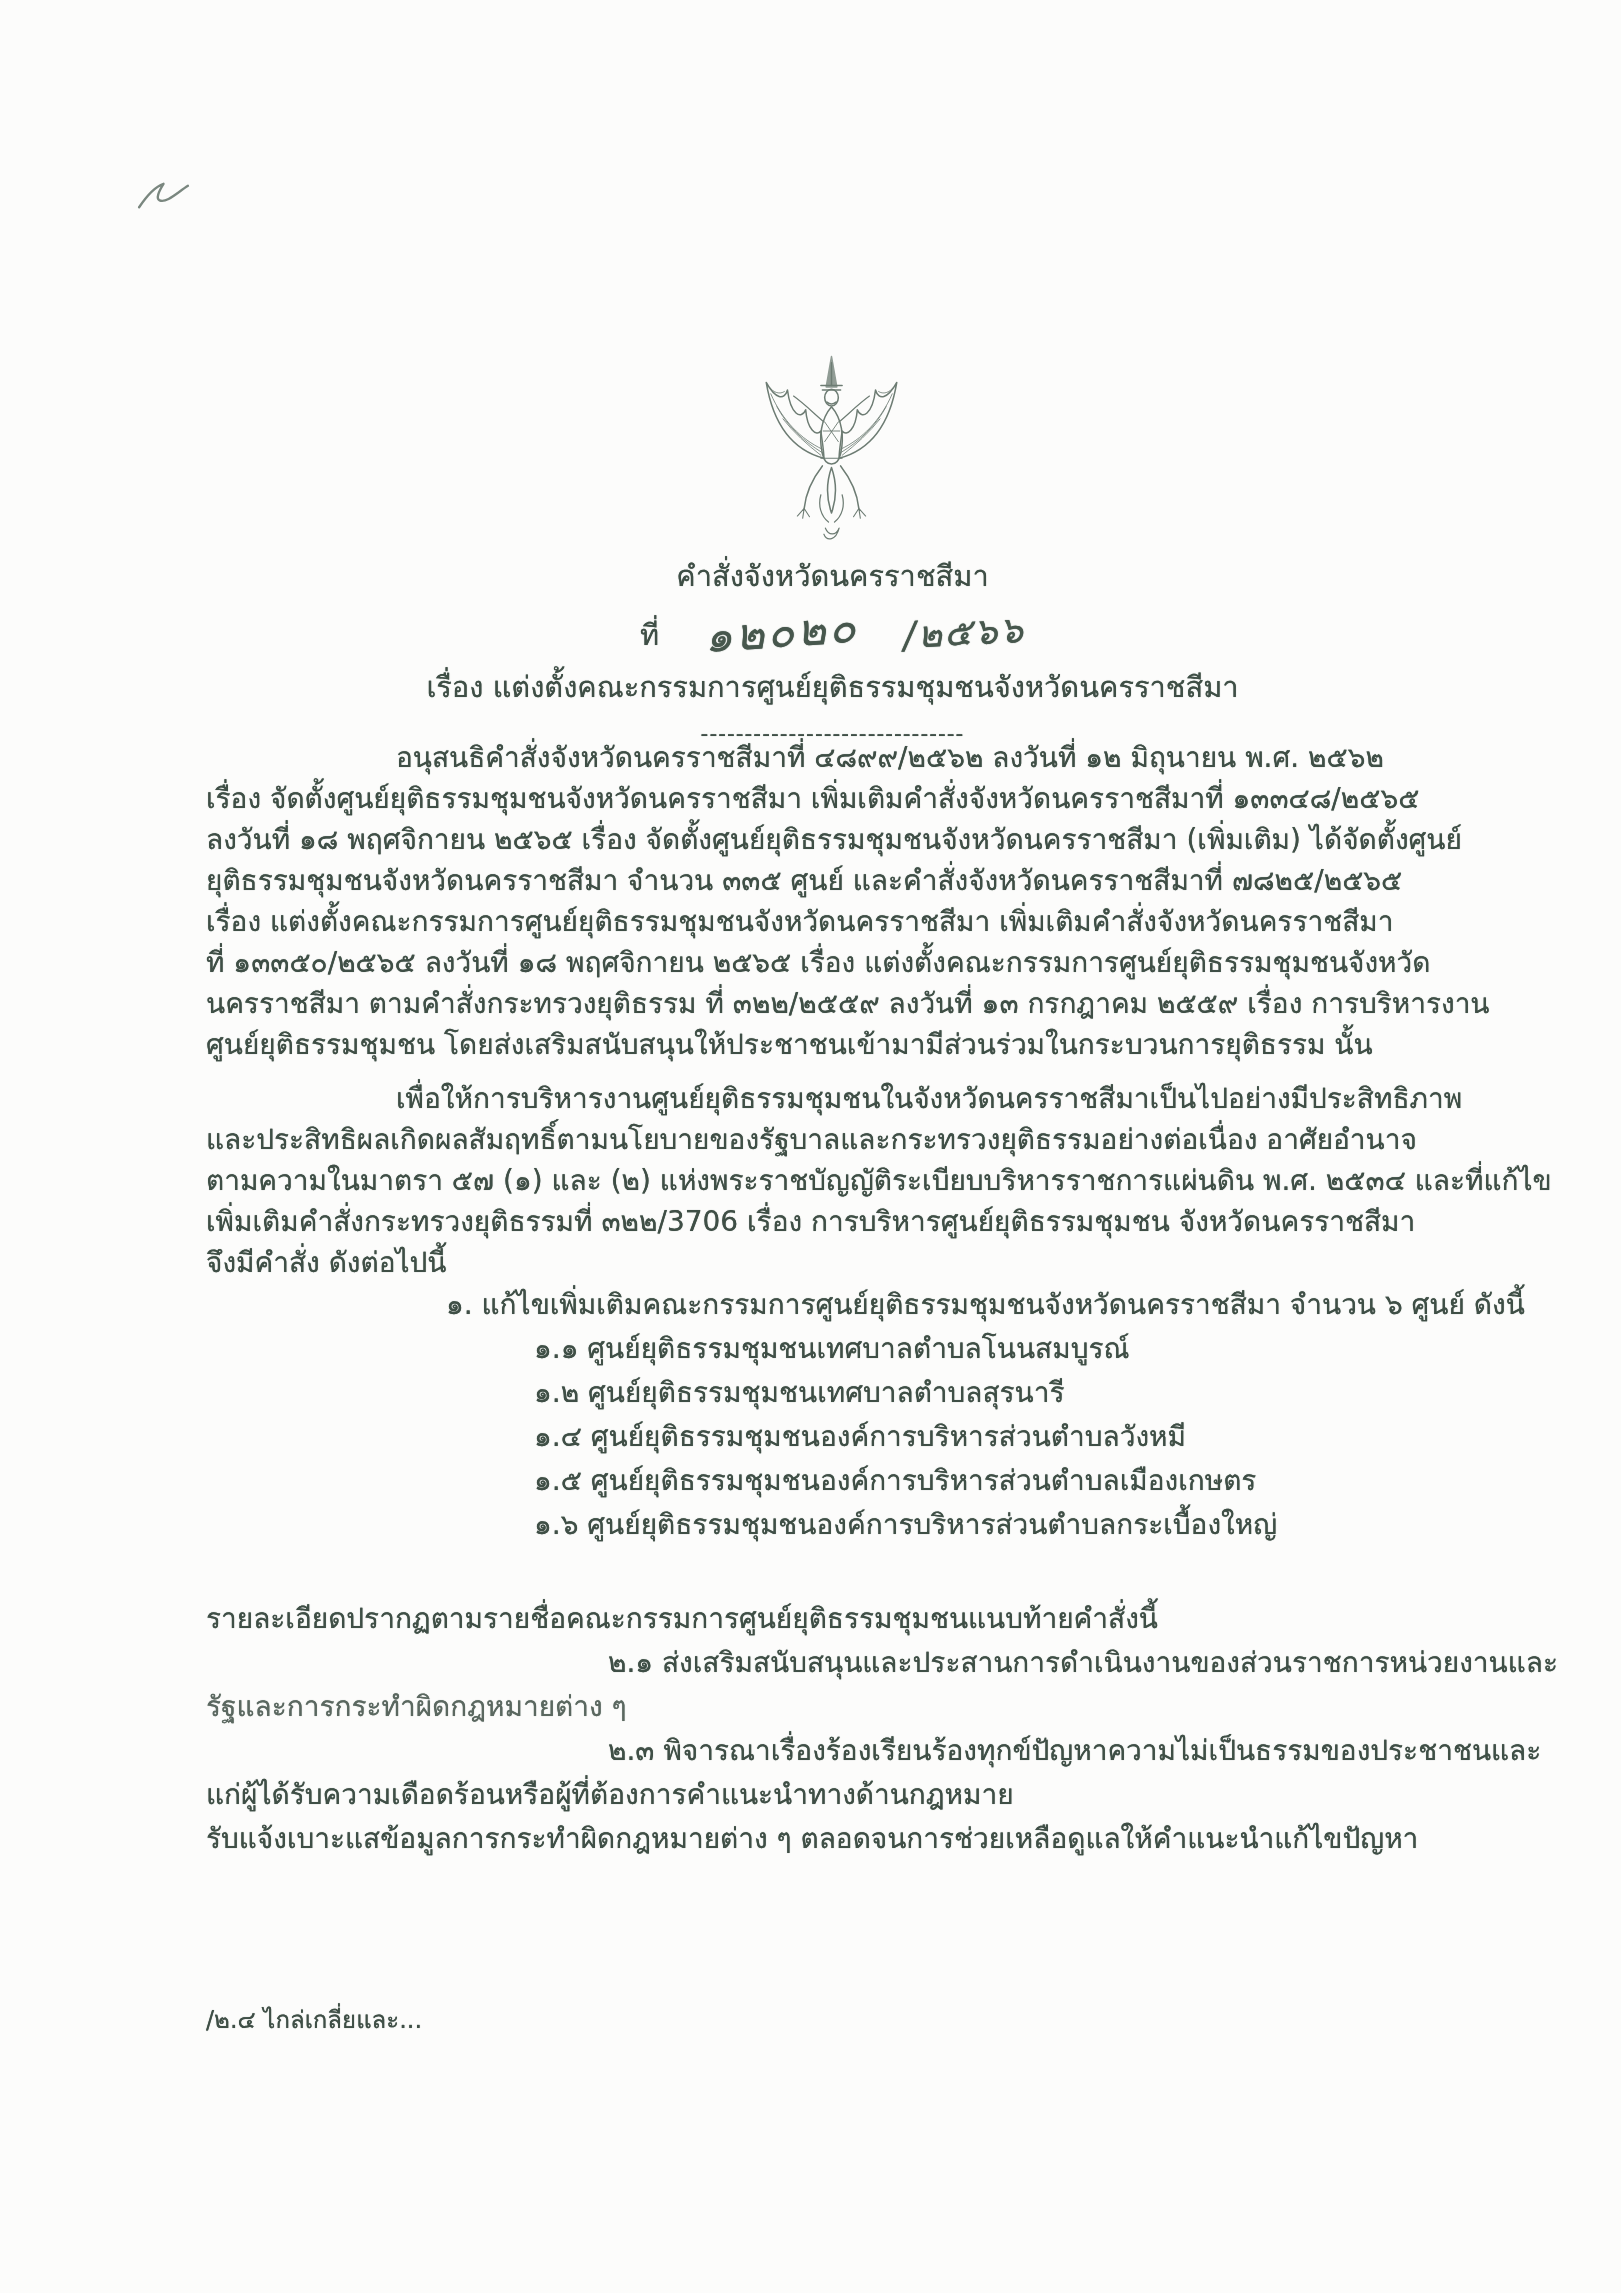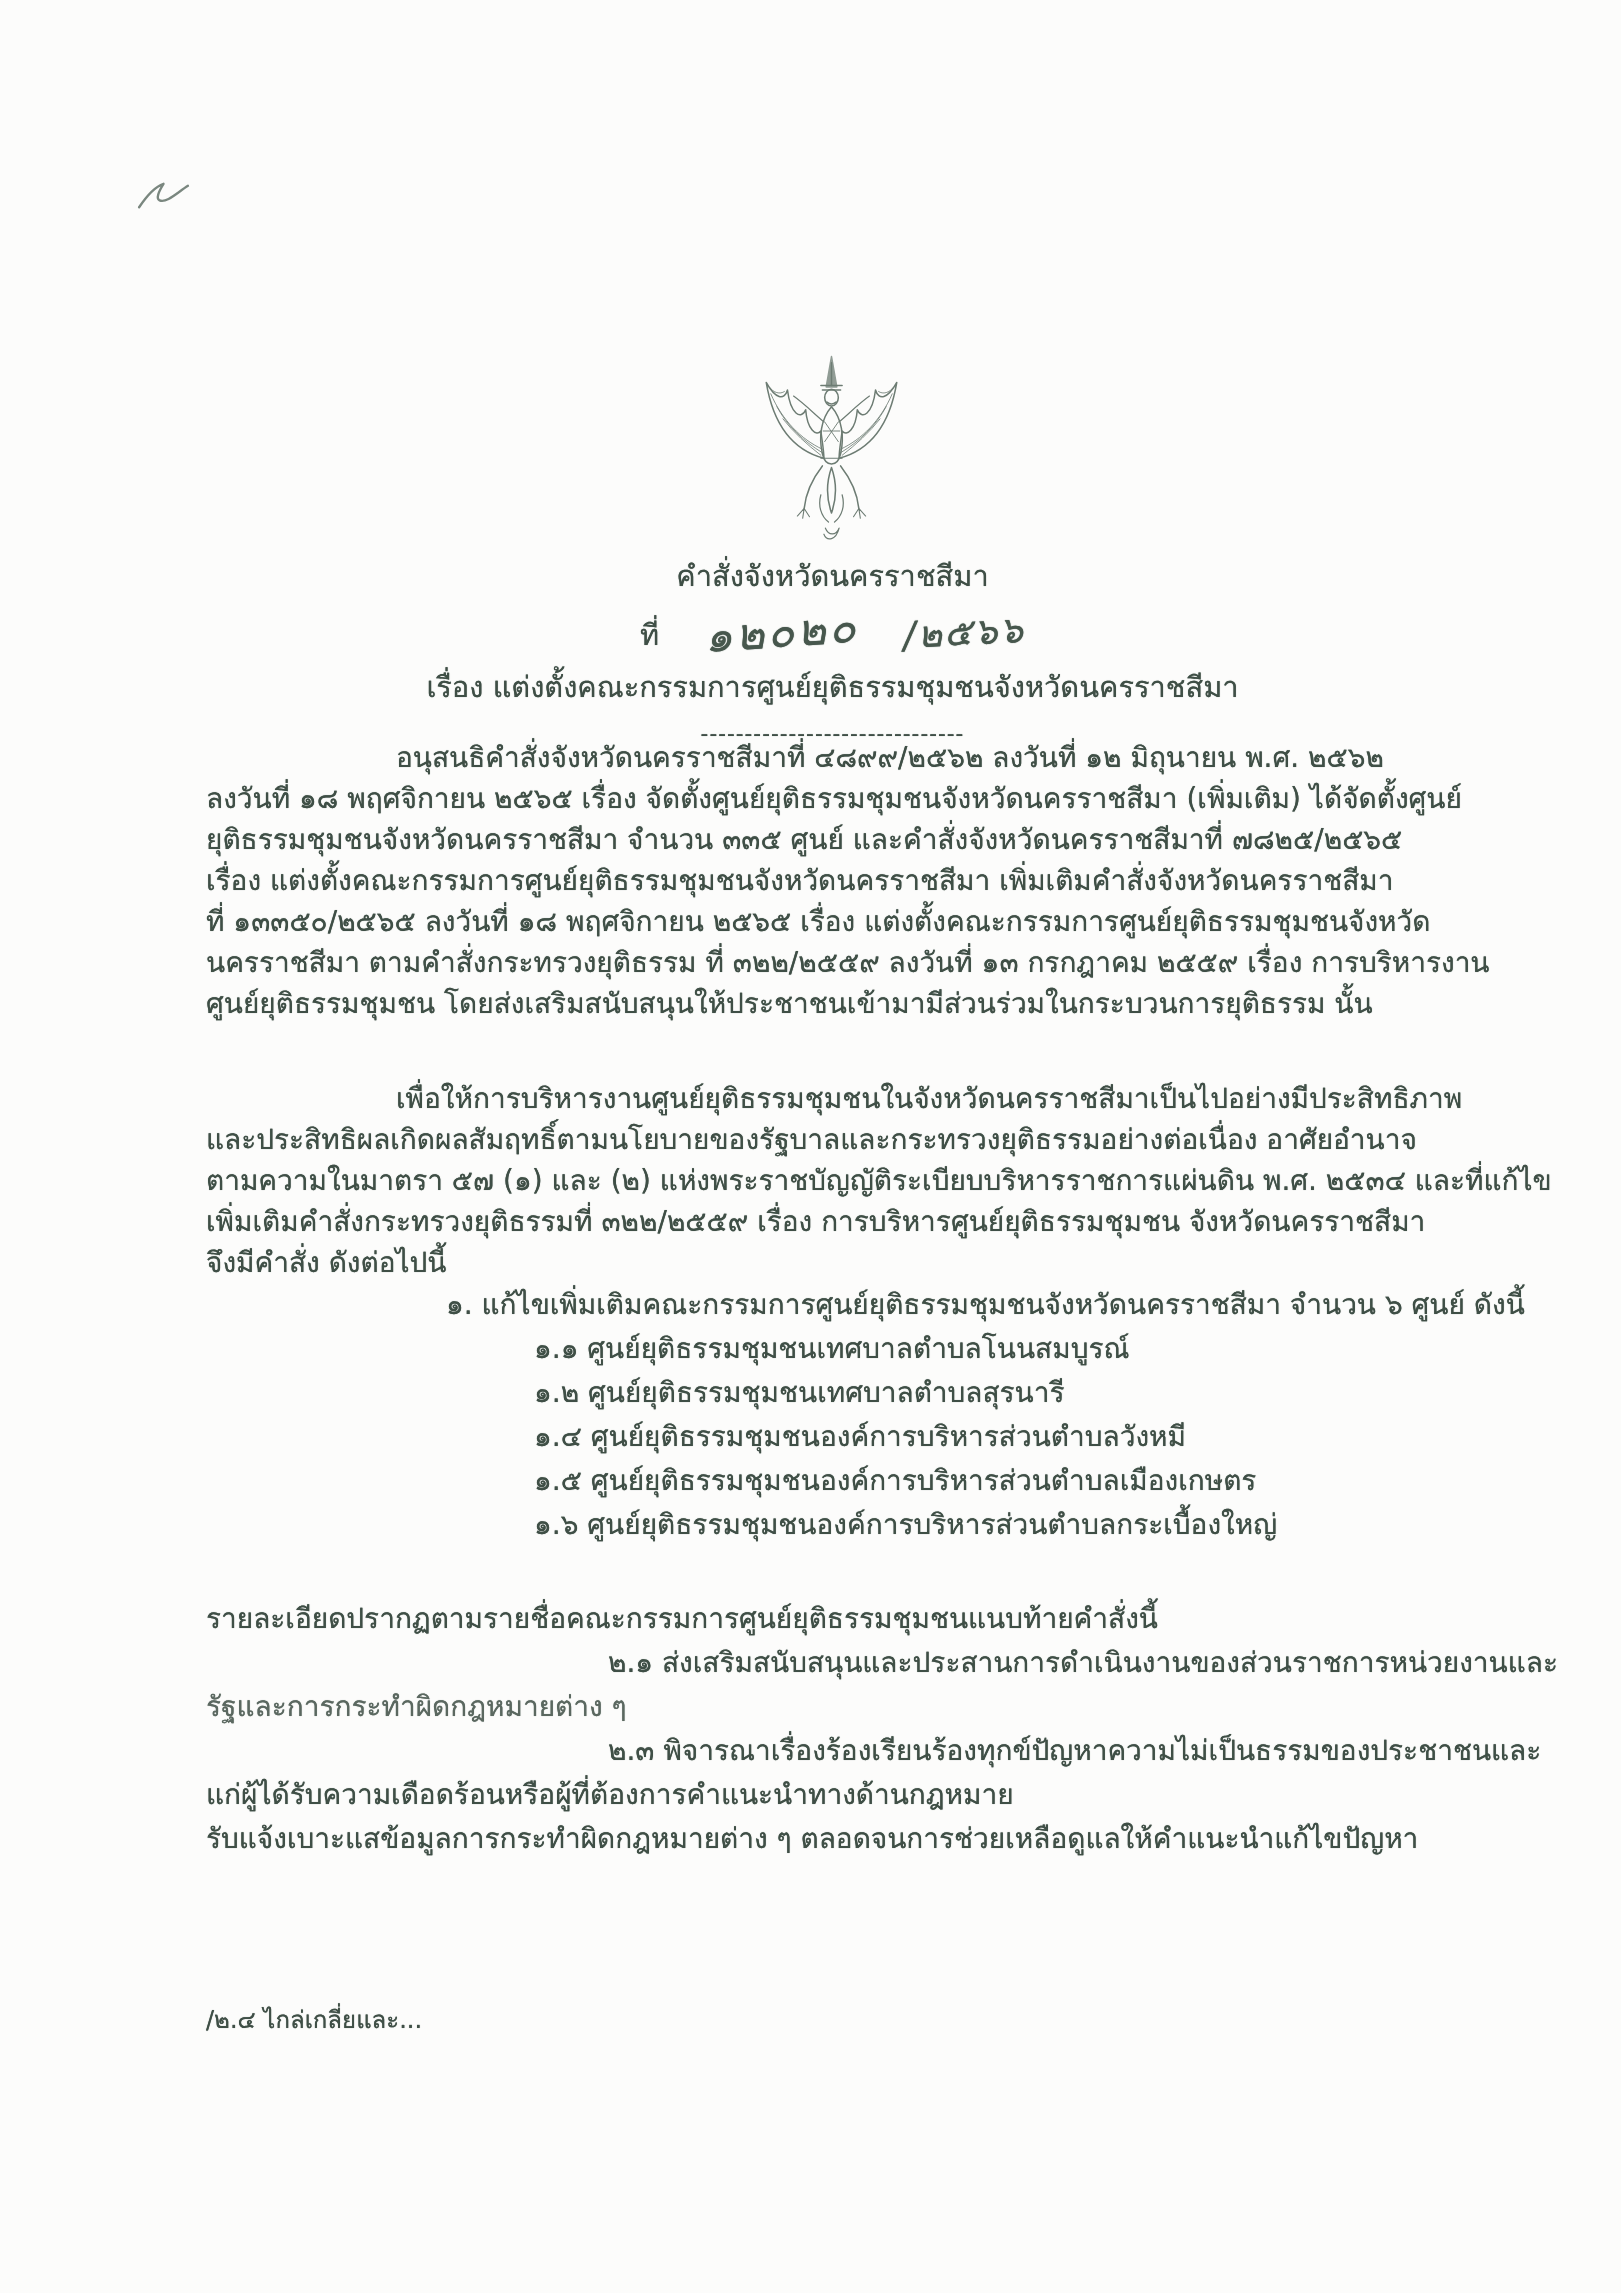--- a/index.html
+++ b/index.html
@@ -123,33 +123,34 @@
       <span>ที่</span>
       <span class="handwriting">๑๒๐๒๐</span>
       <span class="handwriting year">/๒๕๖๖</span>
     </div>
     <div class="doc-subject">เรื่อง  แต่งตั้งคณะกรรมการศูนย์ยุติธรรมชุมชนจังหวัดนครราชสีมา</div>
     <div class="divider">------------------------------</div>
   </div>
 
   <div class="block b-p1 txt">
     <div class="line ind-first">อนุสนธิคำสั่งจังหวัดนครราชสีมาที่ ๔๘๙๙/๒๕๖๒ ลงวันที่ ๑๒ มิถุนายน พ.ศ. ๒๕๖๒</div>
+    <div class="line">เรื่อง จัดตั้งศูนย์ยุติธรรมชุมชนจังหวัดนครราชสีมา เพิ่มเติมคำสั่งจังหวัดนครราชสีมาที่ ๑๓๓๔๘/๒๕๖๕</div>
     <div class="line">ลงวันที่ ๑๘ พฤศจิกายน ๒๕๖๕ เรื่อง จัดตั้งศูนย์ยุติธรรมชุมชนจังหวัดนครราชสีมา (เพิ่มเติม) ได้จัดตั้งศูนย์</div>
     <div class="line">ยุติธรรมชุมชนจังหวัดนครราชสีมา จำนวน ๓๓๕ ศูนย์ และคำสั่งจังหวัดนครราชสีมาที่ ๗๘๒๕/๒๕๖๕</div>
     <div class="line">เรื่อง แต่งตั้งคณะกรรมการศูนย์ยุติธรรมชุมชนจังหวัดนครราชสีมา เพิ่มเติมคำสั่งจังหวัดนครราชสีมา</div>
     <div class="line">ที่ ๑๓๓๕๐/๒๕๖๕ ลงวันที่ ๑๘ พฤศจิกายน ๒๕๖๕ เรื่อง แต่งตั้งคณะกรรมการศูนย์ยุติธรรมชุมชนจังหวัด</div>
     <div class="line">นครราชสีมา ตามคำสั่งกระทรวงยุติธรรม ที่ ๓๒๒/๒๕๕๙ ลงวันที่ ๑๓ กรกฎาคม ๒๕๕๙ เรื่อง การบริหารงาน</div>
     <div class="line">ศูนย์ยุติธรรมชุมชน โดยส่งเสริมสนับสนุนให้ประชาชนเข้ามามีส่วนร่วมในกระบวนการยุติธรรม นั้น</div>
   </div>
 
   <div class="block b-p2 txt">
     <div class="line ind-first">เพื่อให้การบริหารงานศูนย์ยุติธรรมชุมชนในจังหวัดนครราชสีมาเป็นไปอย่างมีประสิทธิภาพ</div>
     <div class="line">และประสิทธิผลเกิดผลสัมฤทธิ์ตามนโยบายของรัฐบาลและกระทรวงยุติธรรมอย่างต่อเนื่อง อาศัยอำนาจ</div>
     <div class="line">ตามความในมาตรา ๕๗ (๑) และ (๒) แห่งพระราชบัญญัติระเบียบบริหารราชการแผ่นดิน พ.ศ. ๒๕๓๔ และที่แก้ไข</div>
-    <div class="line">เพิ่มเติมคำสั่งกระทรวงยุติธรรมที่ ๓๒๒/๒๕๕๙ เรื่อง การบริหารศูนย์ยุติธรรมชุมชน จังหวัดนครราชสีมา</div>
+    <div class="line">เพิ่มเติมคำสั่งกระทรวงยุติธรรมที่ ๓๒๒/3706 เรื่อง การบริหารศูนย์ยุติธรรมชุมชน จังหวัดนครราชสีมา</div>
     <div class="line">จึงมีคำสั่ง ดังต่อไปนี้</div>
   </div>
 
   <div class="block b-item1 txt">
     <div class="line head ind-item">๑. แก้ไขเพิ่มเติมคณะกรรมการศูนย์ยุติธรรมชุมชนจังหวัดนครราชสีมา จำนวน ๖ ศูนย์ ดังนี้</div>
     <div class="subline ind-sub">๑.๑ ศูนย์ยุติธรรมชุมชนเทศบาลตำบลโนนสมบูรณ์</div>
     <div class="subline ind-sub">๑.๒ ศูนย์ยุติธรรมชุมชนเทศบาลตำบลสุรนารี</div>
     <div class="subline ind-sub">๑.๔ ศูนย์ยุติธรรมชุมชนองค์การบริหารส่วนตำบลวังหมี</div>
     <div class="subline ind-sub">๑.๕ ศูนย์ยุติธรรมชุมชนองค์การบริหารส่วนตำบลเมืองเกษตร</div>
     <div class="subline ind-sub">๑.๖ ศูนย์ยุติธรรมชุมชนองค์การบริหารส่วนตำบลกระเบื้องใหญ่</div>

